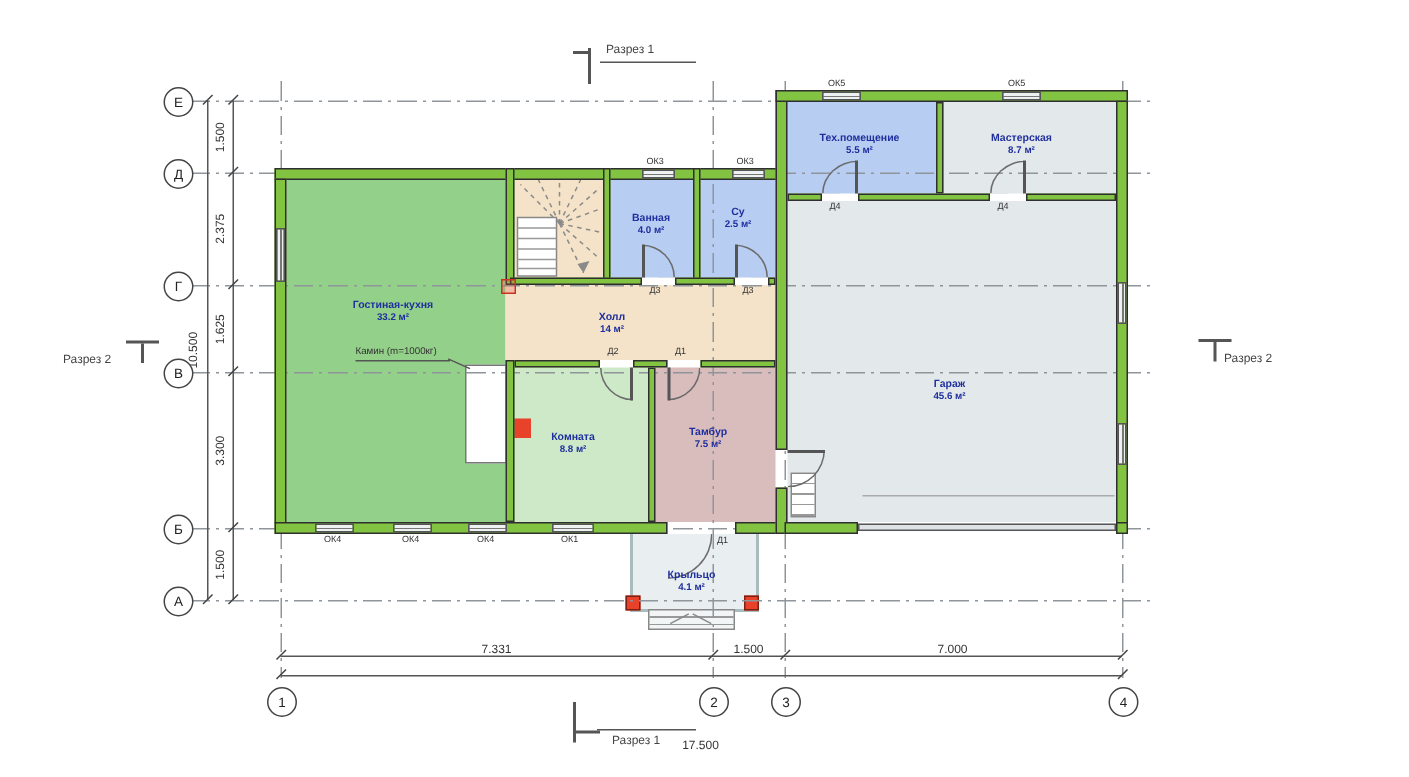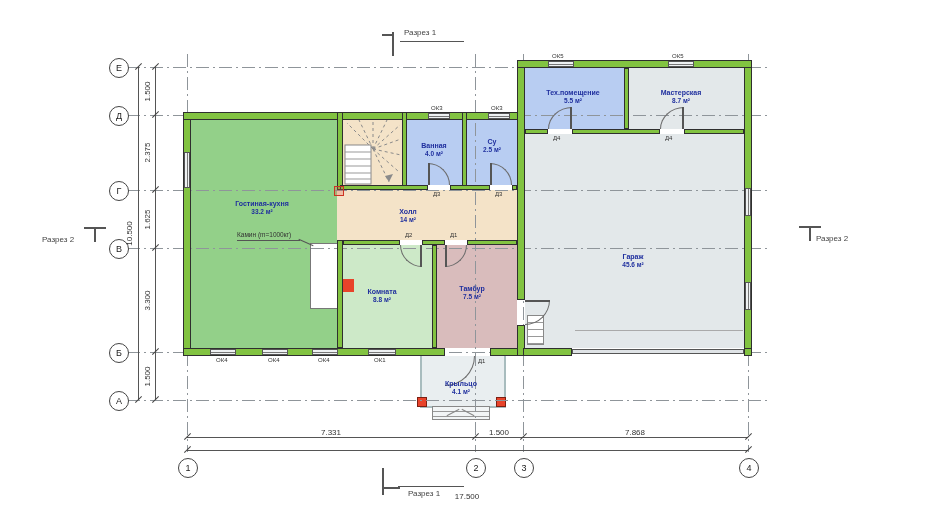--- a/index.html
+++ b/index.html
@@ -254,21 +254,21 @@
   <div class="dml-h" style="left:187px;top:437px;width:561px;"></div>
   <div class="dml-h" style="left:187px;top:450px;width:561px;"></div>
   <div class="tk" style="left:183px;top:436px;"></div>
   <div class="tk" style="left:471px;top:436px;"></div>
   <div class="tk" style="left:519px;top:436px;"></div>
   <div class="tk" style="left:744px;top:436px;"></div>
   <div class="tk" style="left:183px;top:449px;"></div>
   <div class="tk" style="left:744px;top:449px;"></div>
   <div class="hdim" style="left:301px;top:428px;">7.331</div>
   <div class="hdim" style="left:469px;top:428px;">1.500</div>
-  <div class="hdim" style="left:605px;top:428px;">7.868</div>
+  <div class="hdim" style="left:605px;top:428px;">7.000</div>
   <div class="hdim" style="left:437px;top:464px;margin-top:28px;">17.500</div>
 
   <div class="bub" style="left:109px;top:58px;">
       <span>Е</span>
     </div>
   <div class="bub" style="left:109px;top:106px;">
       <span>Д</span>
     </div>
   <div class="bub" style="left:109px;top:181px;">
       <span>Г</span>

